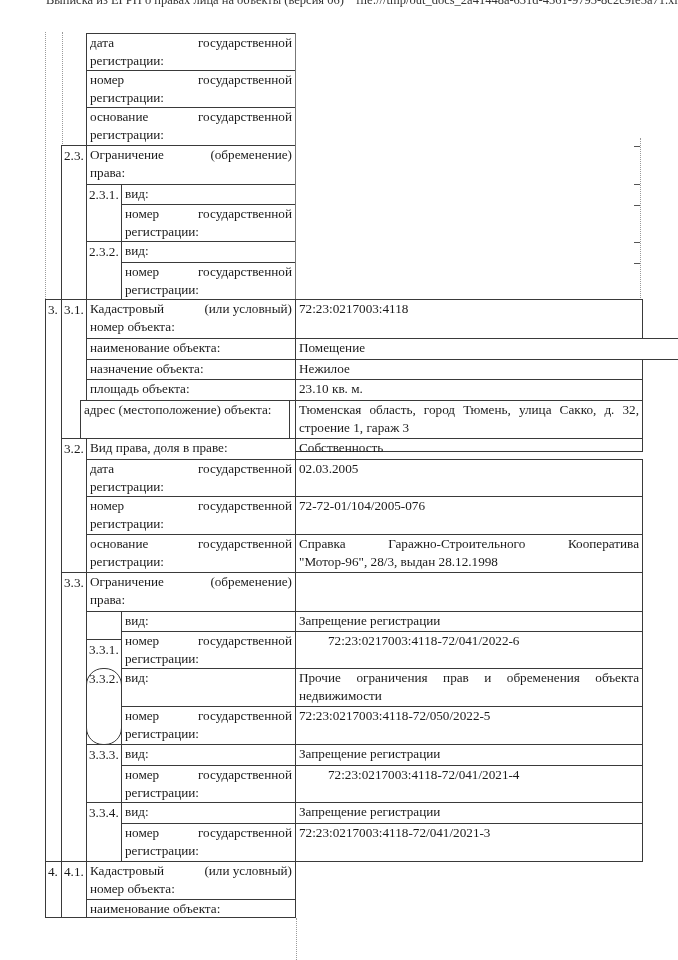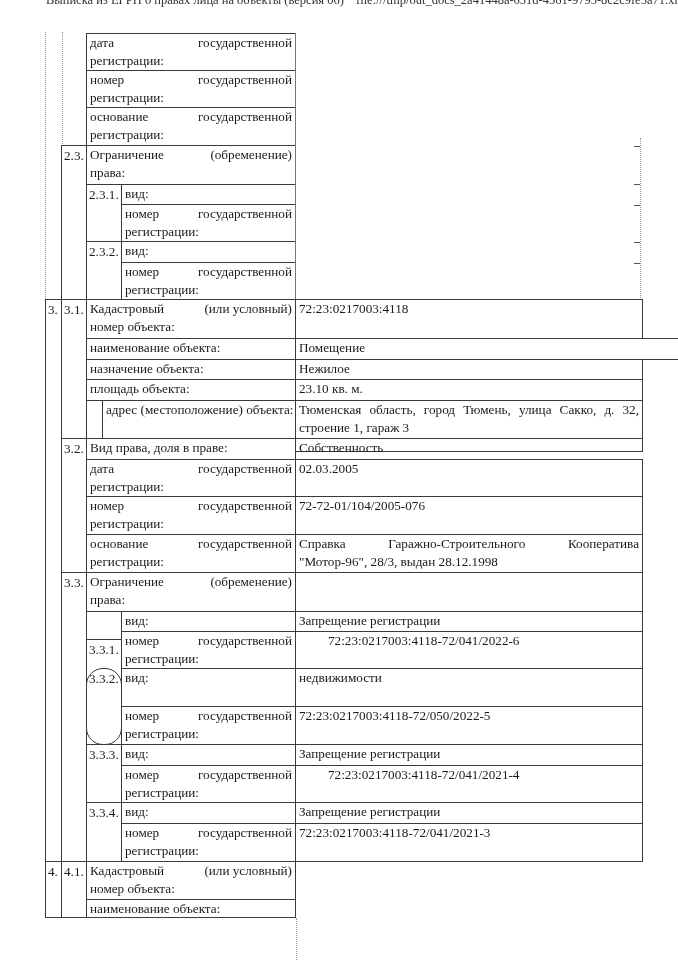--- a/index.html
+++ b/index.html
@@ -102,21 +102,21 @@
 
 <div class="cell" style="left:86px; top:338px; width:210px; height:22px;">наименование объекта:</div>
 <div class="cell" style="left:295px; top:338px; width:419px; height:22px;">Помещение</div>
 
 <div class="cell" style="left:86px; top:359px; width:210px; height:21px;">назначение объекта:</div>
 <div class="cell" style="left:295px; top:359px; width:348px; height:21px;">Нежилое</div>
 
 <div class="cell" style="left:86px; top:379px; width:210px; height:22px;">площадь объекта:</div>
 <div class="cell" style="left:295px; top:379px; width:348px; height:22px;">23.10 кв. м.</div>
 
-<div class="cell" style="left:102px; top:400px; width:210px; height:39px;">адрес (местоположение) объекта:</div>
+<div class="cell" style="left:80px; top:400px; width:210px; height:39px;">адрес (местоположение) объекта:</div>
 <div class="cell lbl" style="left:295px; top:400px; width:348px; height:39px;">
   <span class="just" style="display:block;">Тюменская область, город Тюмень, улица Сакко, д. 32,</span>
   <span>строение 1, гараж 3</span>
 </div>
 
 <div class="cell num" style="left:61px; top:438px; width:26px; height:135px;">3.2.</div>
 <div class="cell" style="left:86px; top:438px; width:210px; height:22px;">Вид права, доля в праве:</div>
 <div class="cell" style="left:295px; top:438px; width:348px; height:14px;">Собственность</div>
 
 <div class="cell lbl" style="left:86px; top:459px; width:210px; height:38px;">
@@ -167,20 +167,21 @@
       <span>номер</span>
       <span>государственной</span>
     </div>
   <span>регистрации:</span>
 </div>
 <div class="cell" style="left:295px; top:631px; width:348px; height:38px;padding-left:32px;">72:23:0217003:4118-72/041/2022-6</div>
 
 <div class="cell num" style="left:86px; top:668px; width:36px; height:77px;border-radius:17px;">3.3.2.</div>
 <div class="cell" style="left:121px; top:668px; width:175px; height:39px;">вид:</div>
 <div class="cell lbl" style="left:295px; top:668px; width:348px; height:39px;">
+  <span class="just" style="display:block;">Прочие ограничения прав и обременения объекта</span>
   <span>недвижимости</span>
 </div>
 <div class="cell lbl" style="left:121px; top:706px; width:175px; height:39px;">
   <div class="line1">
       <span>номер</span>
       <span>государственной</span>
     </div>
   <span>регистрации:</span>
 </div>
 <div class="cell" style="left:295px; top:706px; width:348px; height:39px;">72:23:0217003:4118-72/050/2022-5</div>

